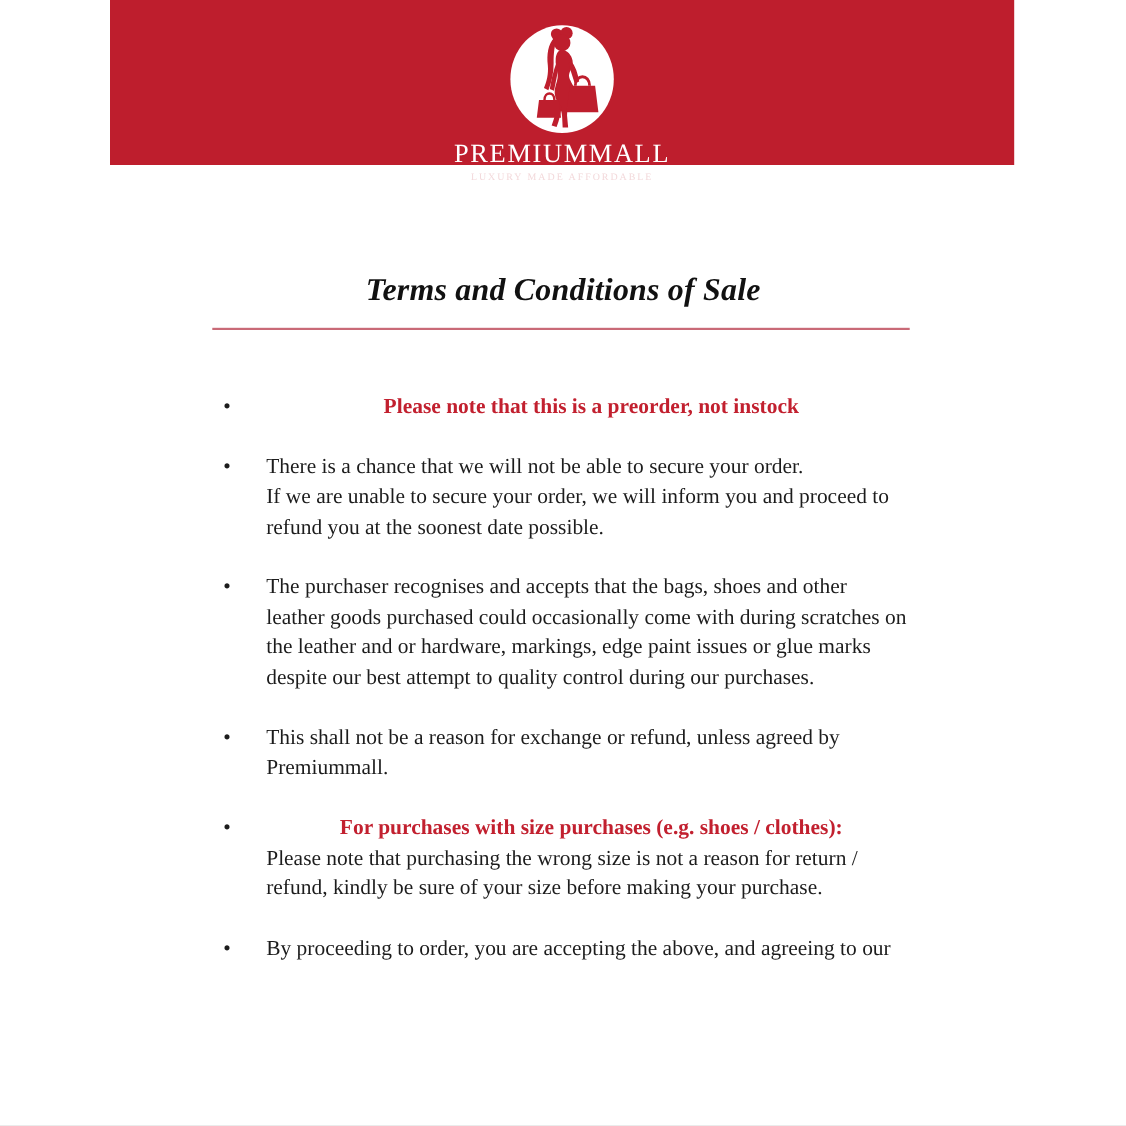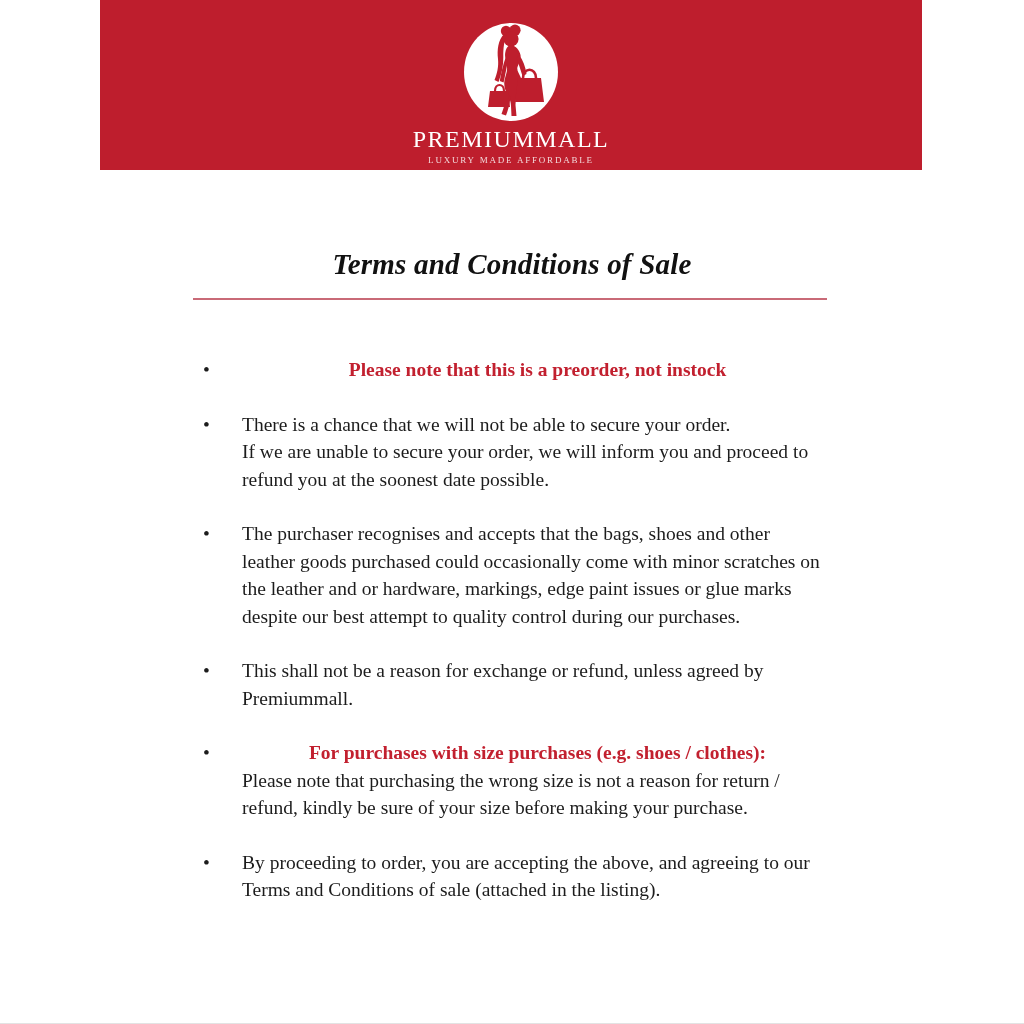--- a/index.html
+++ b/index.html
@@ -14,21 +14,21 @@
     background: #ffffff;
     overflow: hidden;
     font-family: "Liberation Serif", serif;
   }
   
   .banner {
     position: absolute;
     left: 100px;
     top: 0;
     width: 822px;
-    height: 170px;
+    height: 150px;
     background: #BE1E2D;
     text-align: center;
   }
   .logo-wrap {
     margin-top: 22px;
     display: inline-block;
     line-height: 0;
   }
   .brand {
     color: #ffffff;
@@ -173,21 +173,21 @@
         <div class="content">
           <div class="line">There is a chance that we will not be able to secure your order.</div>
           <div class="line">If we are unable to secure your order, we will inform you and proceed to</div>
           <div class="line">refund you at the soonest date possible.</div>
         </div>
       </li>
       <li class="term-item">
         <span class="marker">•</span>
         <div class="content">
           <div class="line">The purchaser recognises and accepts that the bags, shoes and other</div>
-          <div class="line">leather goods purchased could occasionally come with minor scratches on</div>
+          <div class="line">leather goods purchased could occasionally come with during scratches on</div>
           <div class="line">the leather and or hardware, markings, edge paint issues or glue marks</div>
           <div class="line">despite our best attempt to quality control during our purchases.</div>
         </div>
       </li>
       <li class="term-item">
         <span class="marker">•</span>
         <div class="content">
           <div class="line">This shall not be a reason for exchange or refund, unless agreed by</div>
           <div class="line">Premiummall.</div>
         </div>
@@ -197,19 +197,18 @@
         <div class="content">
           <div class="line em">For purchases with size purchases (e.g. shoes / clothes):</div>
           <div class="line">Please note that purchasing the wrong size is not a reason for return /</div>
           <div class="line">refund, kindly be sure of your size before making your purchase.</div>
         </div>
       </li>
       <li class="term-item">
         <span class="marker">•</span>
         <div class="content">
           <div class="line">By proceeding to order, you are accepting the above, and agreeing to our</div>
-          <div class="line">Terms and Conditions of sale (attached in the listing).</div>
         </div>
       </li>
     </ul>
 
   <div class="page-bottom-line"></div>
 </div>
 
 </body></html>

